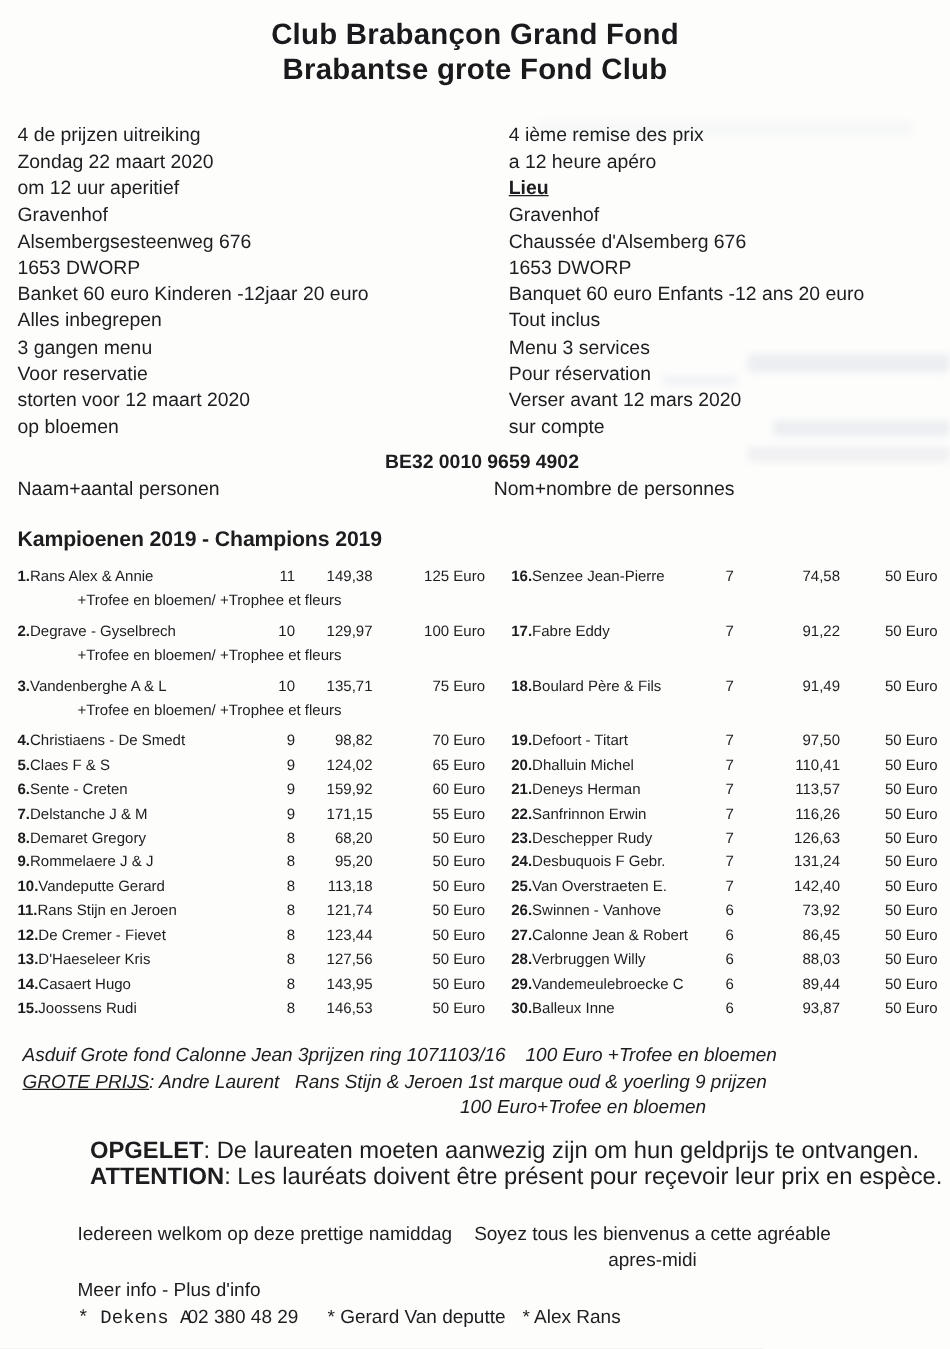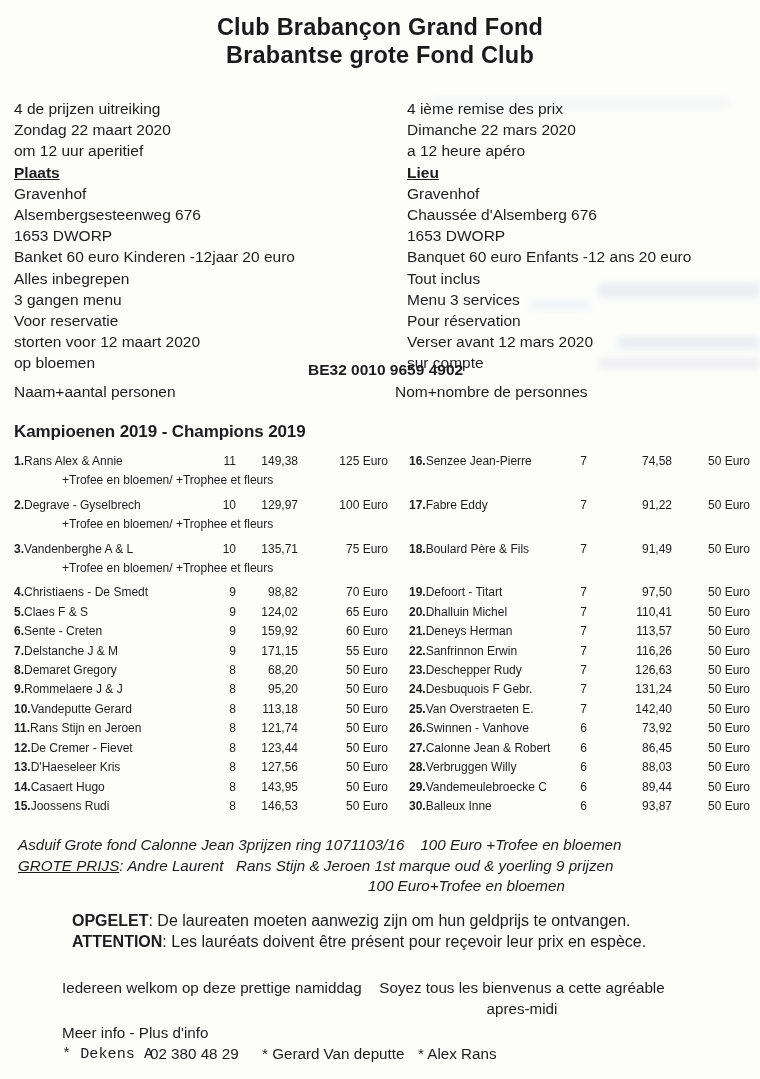--- a/index.html
+++ b/index.html
@@ -61,21 +61,21 @@
   .rank{font-weight:bold;}
   .bonus{line-height:19.4px;padding-left:48px;white-space:nowrap;}
 
   .special{position:absolute;left:18px;top:835px;width:730px;font-size:15.2px;line-height:20.6px;font-style:italic;}
   .special .l1{display:flex;}
   .special .l1 .gap{width:16px;}
   .special .ul{font-weight:normal;text-decoration:underline;}
   .special .pre{white-space:pre-wrap;}
   .special .l3{padding-left:350px;}
 
-  .notice{position:absolute;left:72px;top:910px;font-size:16px;line-height:21.3px;}
+  .notice{position:absolute;left:72px;top:910px;font-size:19px;line-height:21.3px;}
   .notice b{font-weight:bold;}
 
   .welcome{position:absolute;left:0;top:978px;width:760px;font-size:15.2px;line-height:20.8px;}
   .welcome .nl{position:absolute;left:62px;top:0;white-space:nowrap;}
   .welcome .fr{position:absolute;left:372px;top:0;width:300px;text-align:center;}
 
   .contact-heading{position:absolute;left:62px;top:1024px;font-size:15.2px;}
   .contact-line{position:absolute;left:0;top:1045px;width:760px;font-size:15.2px;}
   .contact-line .e0{position:absolute;left:62px;white-space:nowrap;font-family:Liberation Mono, monospace;}
   .contact-line .e1{position:absolute;left:150px;white-space:nowrap;}
@@ -95,34 +95,32 @@
 
   <div class="title">
     <div>Club Brabançon Grand Fond</div>
     <div>Brabantse grote Fond Club</div>
   </div>
 
   <div class="info-col nl" id="info-nl">
       <div class="info-line">4 de prijzen uitreiking</div>
       <div class="info-line">Zondag 22 maart 2020</div>
       <div class="info-line">om 12 uur aperitief</div>
-      <div class="info-line place-label">Plaats</div>
       <div class="info-line">Gravenhof</div>
       <div class="info-line">Alsembergsesteenweg 676</div>
       <div class="info-line">1653 DWORP</div>
       <div class="info-line">Banket 60 euro Kinderen -12jaar 20 euro</div>
       <div class="info-line">Alles inbegrepen</div>
       <div class="info-line">3 gangen menu</div>
       <div class="info-line">Voor reservatie</div>
       <div class="info-line">storten voor 12 maart 2020</div>
       <div class="info-line">op bloemen</div>
     </div>
   <div class="info-col fr" id="info-fr">
       <div class="info-line">4 ième remise des prix</div>
-      <div class="info-line">Dimanche 22 mars 2020</div>
       <div class="info-line">a 12 heure apéro</div>
       <div class="info-line place-label">Lieu</div>
       <div class="info-line">Gravenhof</div>
       <div class="info-line">Chaussée d'Alsemberg 676</div>
       <div class="info-line">1653 DWORP</div>
       <div class="info-line">Banquet 60 euro Enfants -12 ans 20 euro</div>
       <div class="info-line">Tout inclus</div>
       <div class="info-line">Menu 3 services</div>
       <div class="info-line">Pour réservation</div>
       <div class="info-line">Verser avant 12 mars 2020</div>

